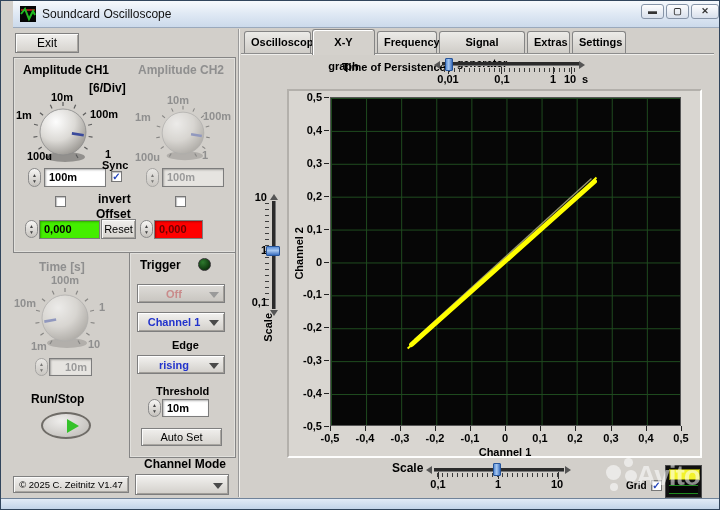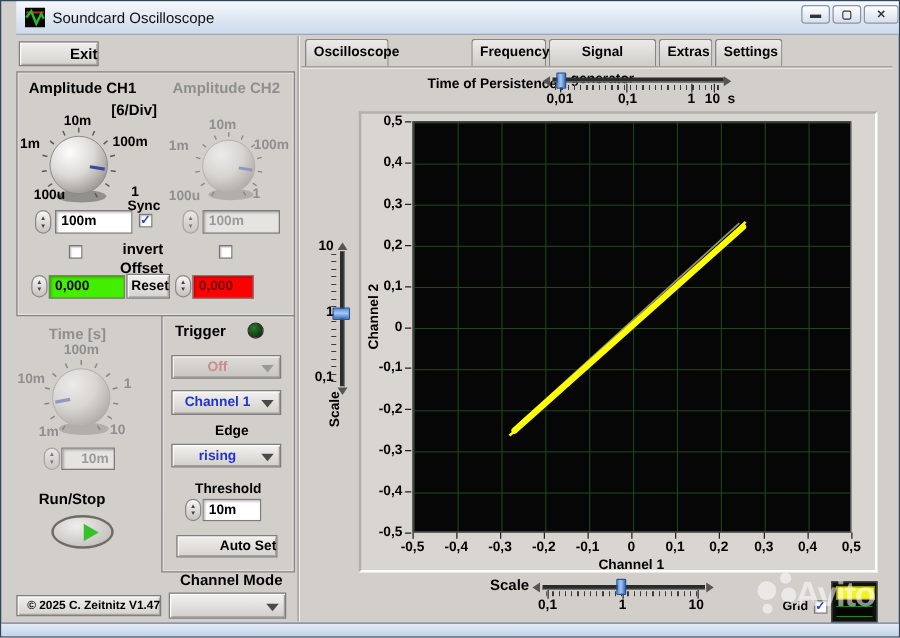--- a/index.html
+++ b/index.html
@@ -13,21 +13,21 @@
   
   .titlebar{position:absolute;left:12px;top:0;width:100%;height:26px;
     background:linear-gradient(#f6f9fc,#dde7f3 55%,#ccdaeb);border-bottom:1px solid #9aa9bc;padding-left:37px;}
   .title-text{position:absolute;left:29px;top:6px;font-size:12px;color:#111;}
   .winbtn{position:absolute;top:3px;height:15px;border:1px solid #8795a8;border-radius:3px;
     background:linear-gradient(#fefefe,#d8e0ec);box-sizing:border-box;text-align:center;
     font-size:9px;line-height:13px;color:#333;font-weight:bold;}
   
   .btn3d{position:absolute;background:linear-gradient(#f0efed,#d6d3ce);border:1px solid #808080;
     box-shadow:inset 1px 1px 0 #fbfbfa, inset -1px -1px 0 #a9a6a1;box-sizing:border-box;
-    text-align:right;font-weight:bold;color:#000;cursor:default;}
+    text-align:center;font-weight:normal;color:#000;cursor:default;}
   .field{position:absolute;background:#fff;border:1px solid #7c7c7c;
     box-shadow:inset 1px 1px 2px rgba(0,0,0,.3);box-sizing:border-box;
     font-size:11px;font-weight:bold;padding:2px 4px;color:#000;white-space:nowrap;overflow:hidden;}
   .field.dis{background:#e6e4e0;color:#9a9a9a;}
   .spin{position:absolute;width:13px;border:1px solid #8a8a8a;border-radius:7px;
     background:linear-gradient(#f7f6f4,#c5c2bd);box-sizing:border-box;
     display:flex;flex-direction:column;align-items:center;justify-content:center;
     font-size:5px;line-height:6px;color:#444;}
   .groupbox{position:absolute;border:1px solid #858585;box-shadow:inset 0 0 0 1px rgba(255,255,255,.35);}
   .cb{position:absolute;width:11px;height:11px;background:#fff;border:1px solid #777;
@@ -262,20 +262,21 @@
   <div class="field" style="left:161px;top:398px;width:47px;height:18px">10m</div>
   <div class="btn3d" style="left:140px;top:427px;width:81px;height:18px;font-size:11px;line-height:16px">Auto Set</div>
 
   <span class="lbl lbl12" style="left:143px;top:456px">Channel Mode</span>
   <div class="dd" style="left:134px;top:473px;width:94px;height:21px">
     <span class="arr"></span>
   </div>
 
   <div class="tabline"></div>
   <div class="tab" style="left:243px;width:67px">Oscilloscope</div>
+  <div class="tab active" style="left:311px;width:63px">X-Y graph</div>
   <div class="tab" style="left:376px;width:60px">Frequency</div>
   <div class="tab" style="left:438px;width:86px">Signal generator</div>
   <div class="tab" style="left:526px;width:43px">Extras</div>
   <div class="tab" style="left:571px;width:54px">Settings</div>
 
   <span class="lbl" style="left:341px;top:60px">Time of Persistence</span>
   <div class="arrcap" style="left:433px;top:60px;border-top:4px solid transparent;border-bottom:4px solid transparent;border-right:6px solid #555"></div>
   <div class="track-h" style="left:441px;top:61px;width:137px"></div>
   <div class="arrcap" style="left:578px;top:60px;border-top:4px solid transparent;border-bottom:4px solid transparent;border-left:6px solid #555"></div>
   <div class="handle-h" style="left:444px;top:57px"></div>

